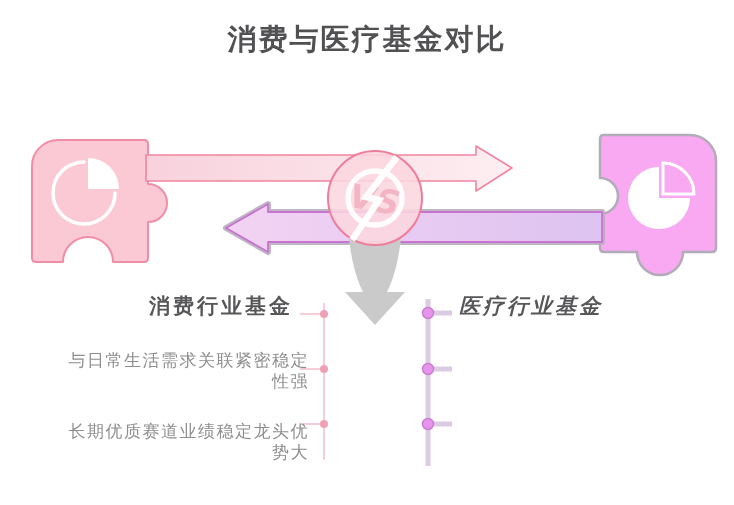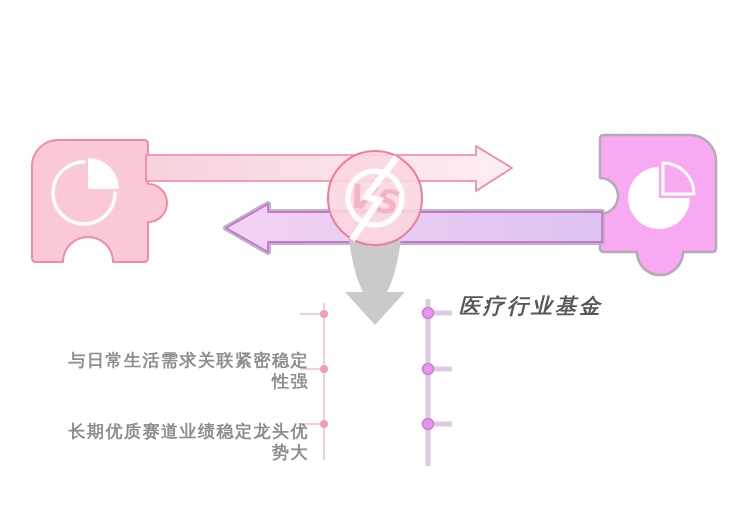--- a/index.html
+++ b/index.html
@@ -38,32 +38,32 @@
   }
   .heading-left  { right: 441px; text-align: right; }
   .heading-right { left: 459px; text-align: center; font-style: italic; }
   .bullet {
     position: absolute;
     font-size: 17px;
     line-height: 21px;
     letter-spacing: 1.5px;
     color: #8e8e8e;
     word-break: break-all;
-    font-weight: bold;
   }
   .bullet.b-left  { right: 425px; width: 252px; text-align: right; }
   .bullet.b-right { left: 458px;  width: 254px; text-align: left; }
   .row1 { top: 350px; }
   .row2 { top: 421px; }
 </style>
 </head>
 <body>
 
 <div class="stage">
 
+  <div class="title">消费与医疗基金对比</div>
 
   <svg class="gfx" width="734" height="505" viewBox="0 0 734 505">
     <defs>
       <linearGradient id="gradPink" x1="0" y1="0" x2="1" y2="0">
         <stop offset="0" stop-color="#f8d2dc"></stop>
         <stop offset="1" stop-color="#fdeef2"></stop>
       </linearGradient>
       <linearGradient id="gradPurple" x1="0" y1="0" x2="1" y2="0">
         <stop offset="0" stop-color="#f3d3f3"></stop>
         <stop offset="1" stop-color="#ddc3f1"></stop>
@@ -116,18 +116,19 @@
       <line x1="428" y1="299" x2="428" y2="466" stroke="#dccbe3" stroke-width="5"></line>
       <line x1="428" y1="313" x2="452" y2="313" stroke="#dccbe3" stroke-width="5"></line>
       <line x1="428" y1="369" x2="452" y2="369" stroke="#dccbe3" stroke-width="5"></line>
       <line x1="428" y1="424" x2="452" y2="424" stroke="#dccbe3" stroke-width="5"></line>
       <circle cx="428" cy="313" r="5.5" fill="#e893ec" stroke="#c97fd2" stroke-width="1.5"></circle>
       <circle cx="428" cy="369" r="5.5" fill="#e893ec" stroke="#c97fd2" stroke-width="1.5"></circle>
       <circle cx="428" cy="424" r="5.5" fill="#e893ec" stroke="#c97fd2" stroke-width="1.5"></circle>
     </g>
   </svg>
 
+  <div class="col-heading heading-left">消费行业基金</div>
   <div class="bullet b-left row1">与日常生活需求关联紧密稳定性强</div>
   <div class="bullet b-left row2">长期优质赛道业绩稳定龙头优势大</div>
 
   <div class="col-heading heading-right">医疗行业基金</div>
 
 </div>
 
 </body></html>

